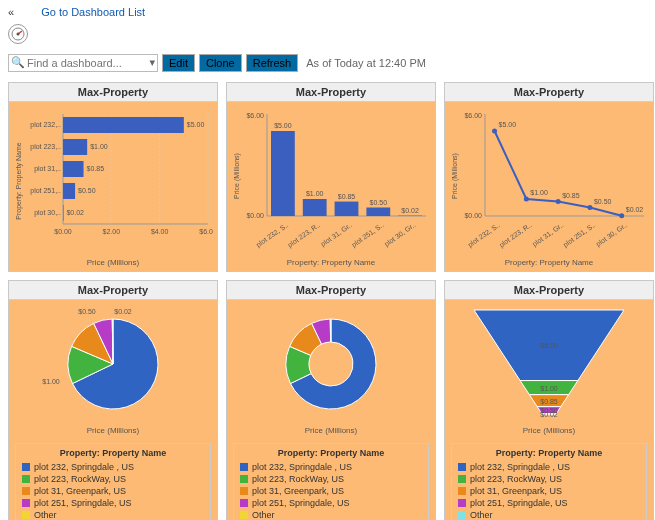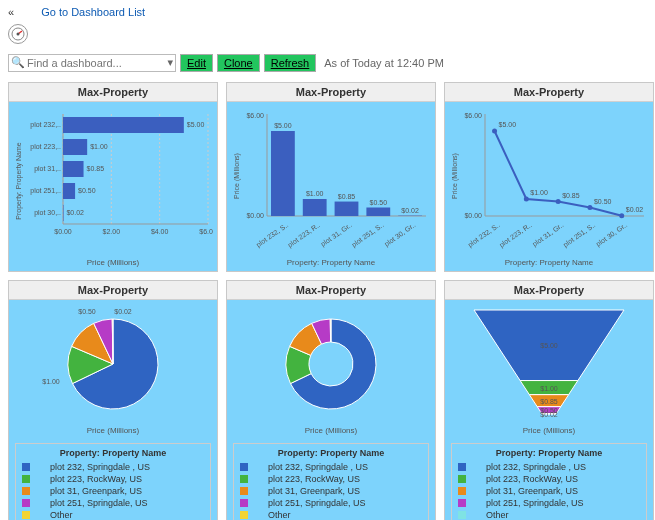--- a/index.html
+++ b/index.html
@@ -4,35 +4,35 @@
 <style>
   * { box-sizing: border-box; margin: 0; padding: 0; }
   body { font-family: Arial, Helvetica, sans-serif; font-size: 11px; color: #333; background: #fff; width: 655px; }
   .top-link { padding: 6px 8px 2px 8px; font-size: 11px; }
   .top-link a { color: #0e5bb3; text-decoration: none; margin-left: 24px; }
   .header-row { display: flex; align-items: center; padding: 4px 8px 10px 8px; }
   .header-row .glyph { width: 20px; height: 20px; border-radius: 50%; border: 1px solid #999; margin-right: 6px; display:flex; align-items:center; justify-content:center; }
   .header-row h1 { font-size: 20px; font-weight: normal; color: #222; }
   .toolbar { display: flex; align-items: center; padding: 0 8px 10px 8px; gap: 4px; font-size: 11px; }
   .search-box { position: relative; }
-  .search-box input { border: 1px solid #bbb; padding: 2px 16px 2px 18px; font-size: 11px; width: 168px; color: #888; }
+  .search-box input { border: 1px solid #bbb; padding: 2px 16px 2px 18px; font-size: 11px; width: 150px; color: #888; }
   .search-box .mag { position: absolute; left: 3px; top: 2px; color: #888; }
   .search-box .caret { position: absolute; right: 3px; top: 2px; color: #666; }
-  .btn { border: 1px solid #aaa; background: #22c55e; padding: 2px 6px; font-size: 11px; cursor: pointer; text-decoration: underline; }
+  .btn { border: 1px solid #aaa; background: #0369a1; padding: 2px 6px; font-size: 11px; cursor: pointer; }
   .asof { color: #666; margin-left: 4px; }
   .grid { display: grid; grid-template-columns: repeat(3, 1fr); gap: 8px; padding: 0 8px 8px 8px; }
-  .card { border: 1px solid #c8c8c8; background: #7dd3fc; }
+  .card { border: 1px solid #c8c8c8; background: #fdba74; }
   .card-title { text-align: center; font-weight: bold; font-size: 11px; background: #efefef; border-bottom: 1px solid #d0d0d0; padding: 3px 0; }
   .card-body { position: relative; padding: 4px; }
   svg text { font-size: 7px; fill: #555; }
   svg .tick { stroke: #ccc; stroke-dasharray: 2 2; }
   svg .axis { stroke: #999; }
   .legend { border: 1px solid #ccc; padding: 4px 6px; margin: 4px 6px 6px 6px; font-size: 9px; }
   .legend-title { font-weight: bold; text-align: center; margin-bottom: 3px; font-size: 9px; }
-  .legend-row { display: flex; align-items: center; gap: 20px; line-height: 12px; }
+  .legend-row { display: flex; align-items: center; gap: 4px; line-height: 12px; }
   .sw { width: 8px; height: 8px; display: inline-block; }
   .axis-label { font-size: 8px; text-align: center; color: #555; }
 </style>
 </head>
 <body>
 
 <div class="top-link">
   « <a href="#">Go to Dashboard List</a>
 </div>
 

